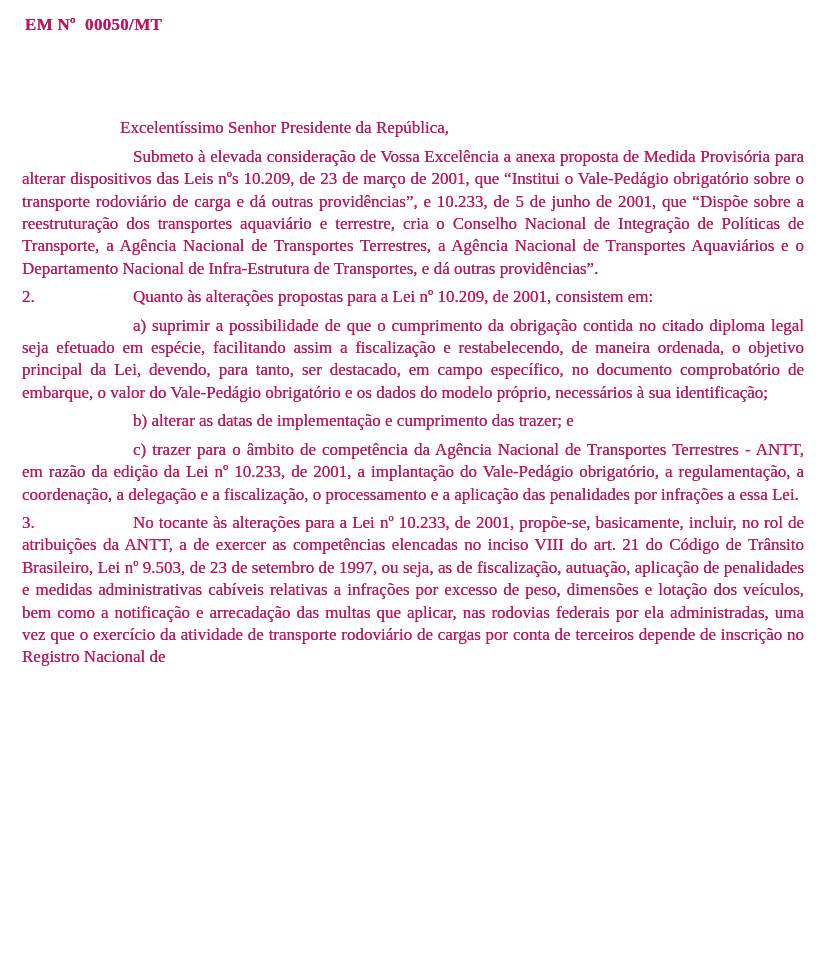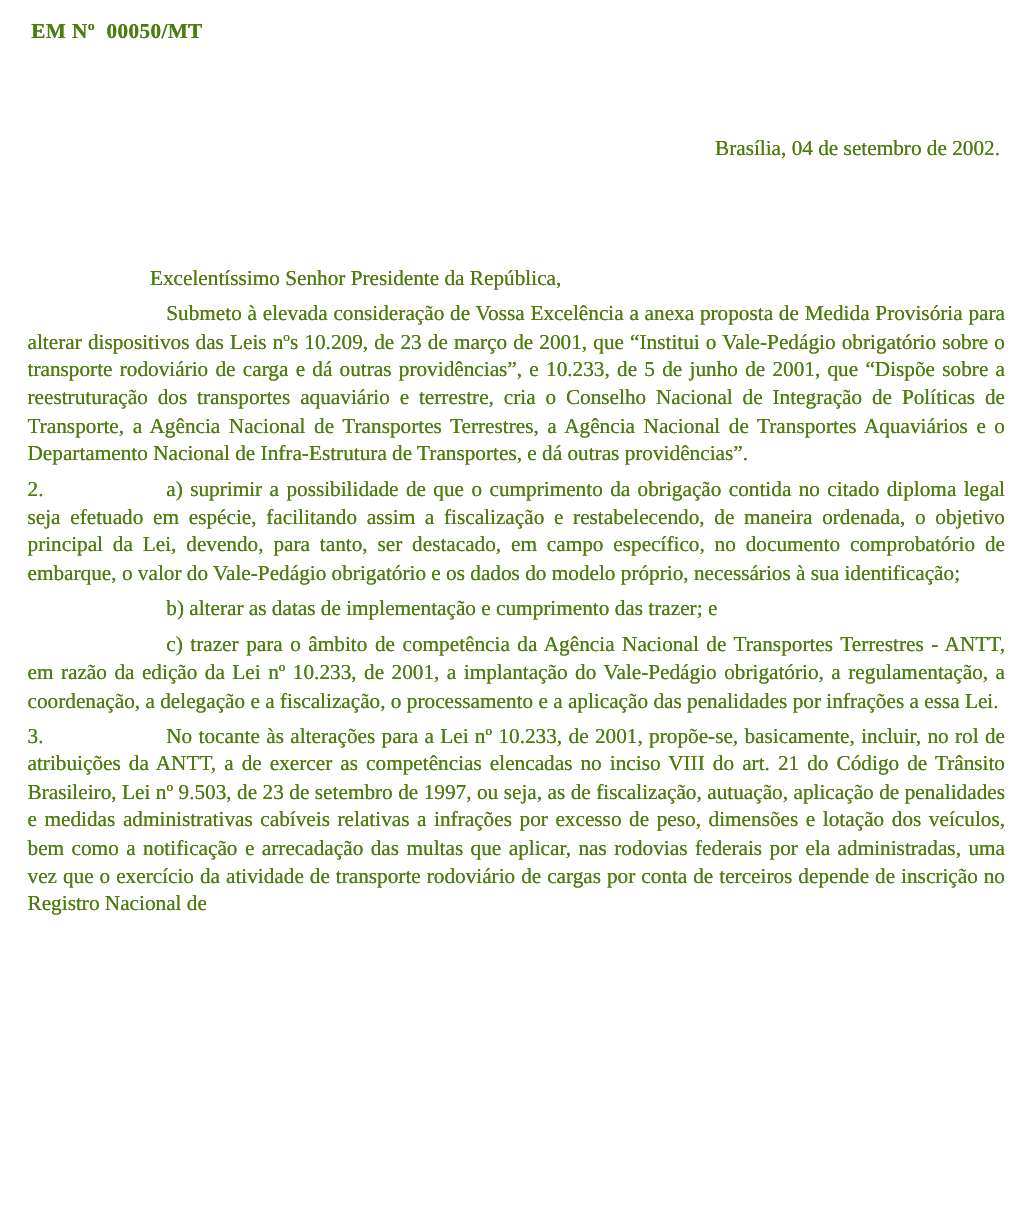--- a/index.html
+++ b/index.html
@@ -11,21 +11,21 @@
     position: relative;
     width: 826px;
     height: 969px;
     box-sizing: border-box;
     background: #ffffff;
     padding: 14px 16px;
     overflow: hidden;
     font-family: "Liberation Serif", "DejaVu Serif", serif;
     font-size: 17px;
     line-height: 22.4px;
-    color: #4d7c0f;
+    color: #be185d;
     
     text-shadow: 0 0 0.45px currentColor;
   }
   .ref {
     font-weight: bold;
     margin-left: 9px;
     white-space: pre;
     letter-spacing: 0.3px;
   }
   .date {
@@ -54,31 +54,31 @@
   .mt20 { margin-top: 20px; }
   .mt18 { margin-top: 18px; }
 </style>
 </head>
 <body>
 
 <div class="page">
 
   <div class="ref">EM Nº  00050/MT</div>
 
-  <div class="date">Brasília, 04 de setembro de 2002.</div>
 
   <div class="salutation">Excelentíssimo Senhor Presidente da República,</div>
 
   <p class="para mt40">
     <span class="num"></span>
     <span>Submeto à elevada consideração de Vossa Excelência a anexa proposta de Medida Provisória para alterar dispositivos das Leis nºs 10.209, de 23 de março de 2001, que “Institui o Vale-Pedágio obrigatório sobre o transporte rodoviário de carga e dá outras providências”, e 10.233, de 5 de junho de 2001, que “Dispõe sobre a reestruturação dos transportes aquaviário e terrestre, cria o Conselho Nacional de Integração de Políticas de Transporte, a Agência Nacional de Transportes Terrestres, a Agência Nacional de Transportes Aquaviários e o Departamento Nacional de Infra-Estrutura de Transportes, e dá outras providências”.</span>
   </p>
 
   <p class="para mt20">
     <span class="num">2.</span>
+    <span>Quanto às alterações propostas para a Lei nº 10.209, de 2001, consistem em:</span>
   </p>
 
   <p class="para mt22">
     <span class="num"></span>
     <span>a) suprimir a possibilidade de que o cumprimento da obrigação contida no citado diploma legal seja efetuado em espécie, facilitando assim a fiscalização e restabelecendo, de maneira ordenada, o objetivo principal da Lei, devendo, para tanto, ser destacado, em campo específico, no documento comprobatório de embarque, o valor do Vale-Pedágio obrigatório e os dados do modelo próprio, necessários à sua identificação;</span>
   </p>
 
   <p class="para mt20">
     <span class="num"></span>
     <span>b) alterar as datas de implementação e cumprimento das trazer; e</span>

